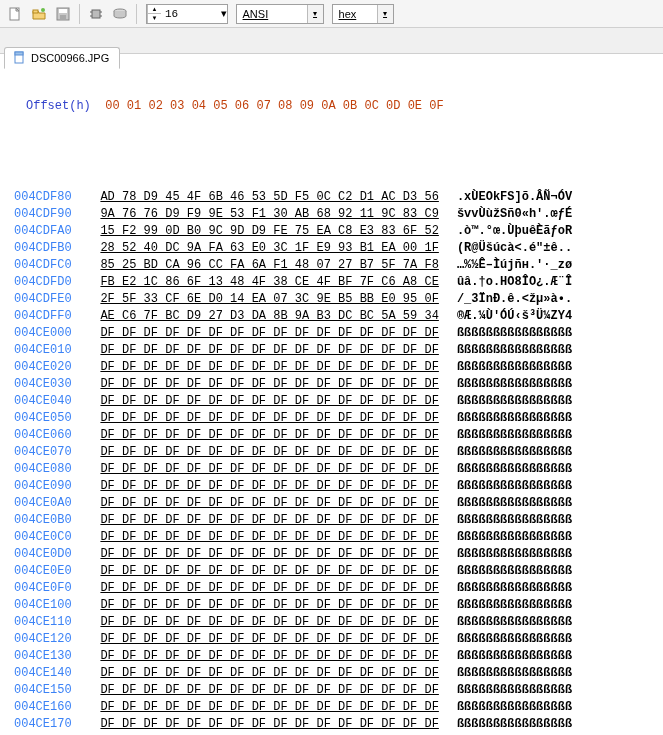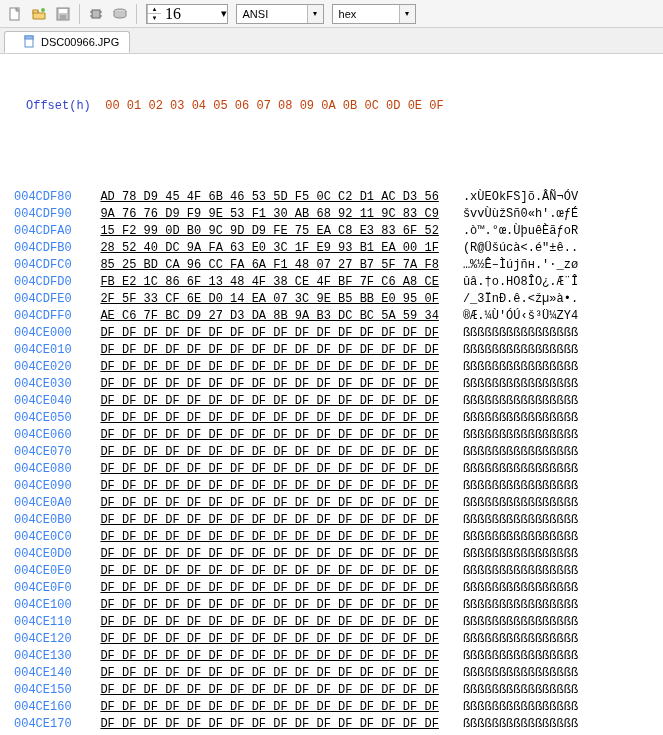--- a/index.html
+++ b/index.html
@@ -44,29 +44,30 @@
     width: 14px; display:flex; flex-direction:column;
     border-left:1px solid #bbb;
   }
   .num-box .arrows span{
     font-size:6px; text-align:center; height:9px; line-height:9px;
     border-bottom:1px solid #bbb; cursor:pointer;
   }
   .num-box .arrows span:last-child{ border-bottom:none;}
   .num-box input {
     border: none; width: 60px; height: 18px;
-    font-family: Liberation Serif, serif; font-size: 16px;
+    font-family: Liberation Mono, monospace; font-size: 11px;
     padding: 0 4px; outline: none;
   }
   .combo {
     display: flex; align-items: center;
     border: 1px solid #a0a0a0;
     height: 20px;
     background: #fff;
     margin-left: 6px;
+    text-decoration: underline;
   }
   .combo span.val {
     padding: 0 6px; min-width: 70px;
     font-family: Tahoma, sans-serif; font-size: 11px;
     display:inline-block;
   }
   .combo .dd {
     width: 16px; text-align: center; font-size: 8px;
     border-left: 1px solid #bbb; height:18px; line-height:18px;
     background:#f3f3f3;
@@ -78,37 +79,37 @@
     display: flex; align-items: flex-end;
     padding-left: 4px;
     font-family: Tahoma, sans-serif; font-size: 11px;
   }
   .tab {
     display: flex; align-items: center; gap: 4px;
     height: 22px;
     background: #fff;
     border: 1px solid #bfbfbf;
     border-bottom: 1px solid #fff;
-    padding: 0 10px 0 18px;
+    padding: 0 10px 0 8px;
     border-radius: 3px 3px 0 0;
     position: relative;
-    top: 0;
+    top: 16px;
   }
   .hex-area {
     padding: 10px 10px 0 14px;
     white-space: pre;
     line-height: 17px;
     font-size: 12px;
     color: #000;
   }
   .hdr-off { color: #3344cc; margin-left: 12px; }
   .hdr-cols { color: #c2410c; }
   .row-off { color: #3b82f6; display:inline-block; width: 72px; }
   .row-hex { display:inline-block;text-decoration:underline; }
-  .row-asc { display:inline-block; margin-left: 24px; }
+  .row-asc { display:inline-block; margin-left: 18px; font-weight: bold; }
   svg { display:block; }
 </style>
 </head>
 <body>
 
 <div class="toolbar">
   <div class="tb-btn">
     <svg width="16" height="16">
         <rect x="3" y="2" width="9" height="12" fill="#fff" stroke="#888"></rect>
         <path d="M9 2 L12 5 L9 5 Z" fill="#ddd" stroke="#888"></path>
@@ -153,21 +154,21 @@
       </div>
     <input value="16" style="">
     <span class="dd">▾</span>
   </div>
 
   <div class="combo">
     <span class="val">ANSI</span>
     <span class="dd">▾</span>
   </div>
 
-  <div class="combo" style="margin-left:6px;gap:22px;">
+  <div class="combo" style="margin-left:6px;">
     <span class="val" style="min-width:44px">hex</span>
     <span class="dd">▾</span>
   </div>
 </div>
 
 <div class="tabbar">
   <div class="tab">
     <span>
       <svg width="14" height="14">
           <rect x="2" y="1" width="8" height="11" fill="#fff" stroke="#5a8fd6"></rect>

